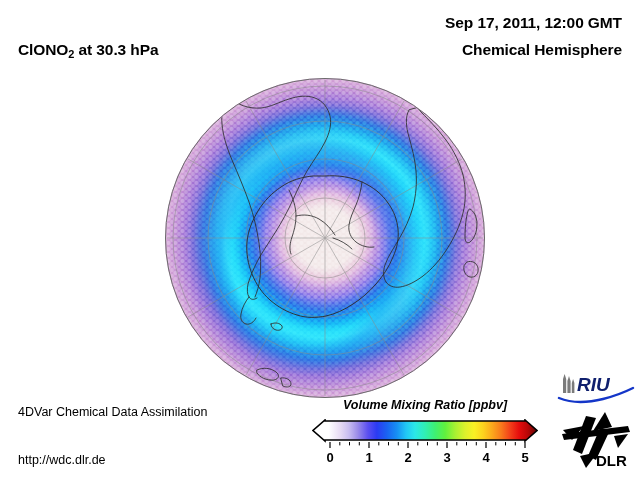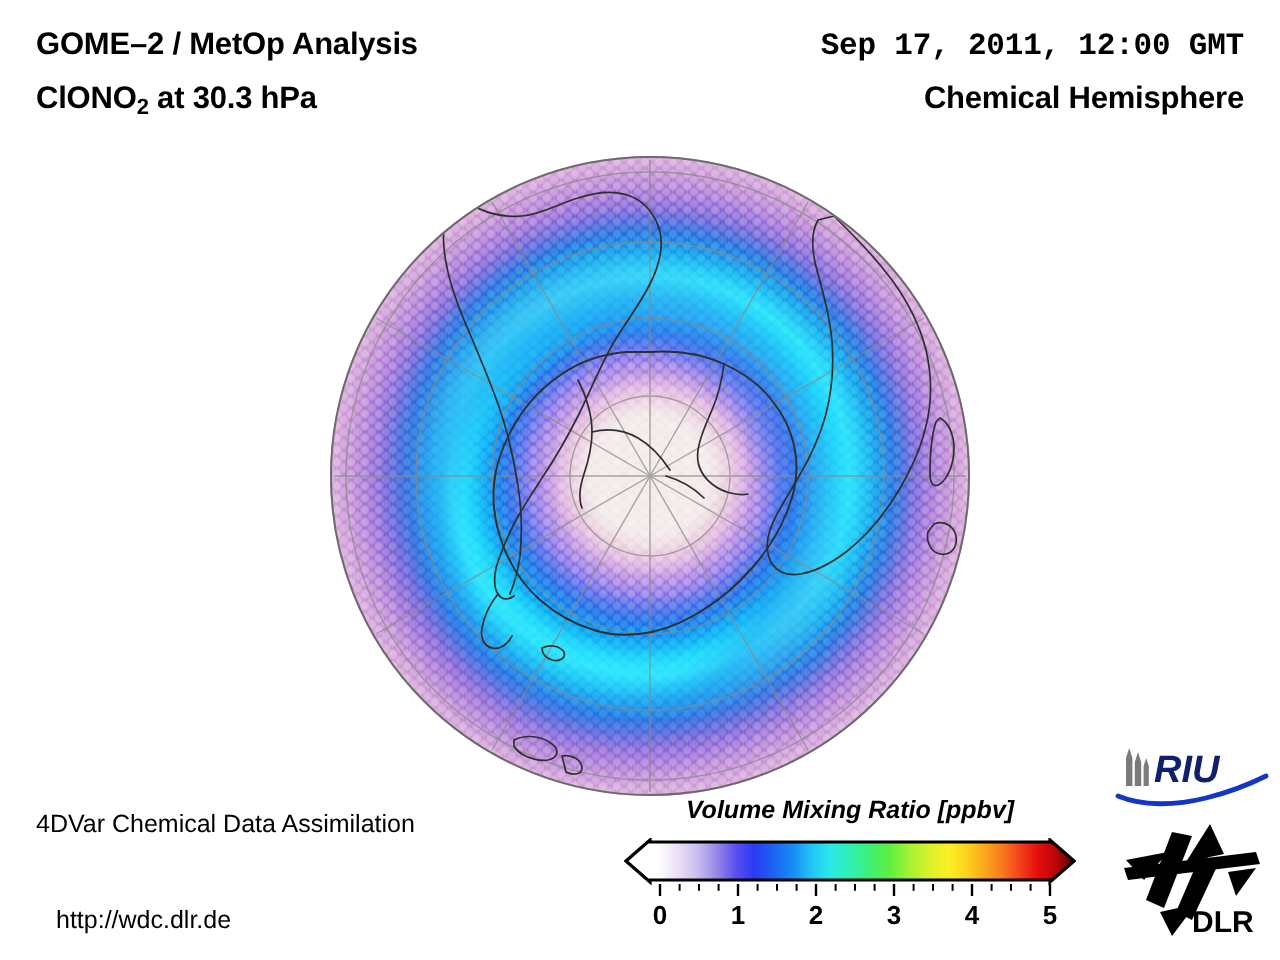--- a/index.html
+++ b/index.html
@@ -8,21 +8,21 @@
     font-family:"Liberation Sans",sans-serif;
     position:relative;overflow:hidden;
     -webkit-font-smoothing:antialiased;
   }
   .fig{position:absolute;left:0;top:0;width:640px;height:480px;}
 
   
   .hdr{position:absolute;font-weight:bold;color:#000;font-size:15.5px;letter-spacing:-0.1px;white-space:nowrap;}
   #title-line1{left:18px;top:14px;}
   #title-line2{left:18px;top:41px;}
-  #date-line{right:18px;top:14px;text-align:right;font-family:Liberation Mono, monospace;}
+  #date-line{right:18px;top:14px;text-align:right;}
   #hemisphere-line{right:18px;top:41px;text-align:right;}
   .sub{font-size:11px;vertical-align:-3px;}
 
   
   #globe-panel{position:absolute;left:165px;top:78px;width:320px;height:320px;}
   #globe-disc{
     position:absolute;inset:0;border-radius:50%;
     overflow:hidden;
     background:
       radial-gradient(circle at 50% 50%,
@@ -87,21 +87,21 @@
   #globe-outline{
     position:absolute;inset:0;border-radius:50%;
     border:1px solid #6b6b6b;box-sizing:border-box;pointer-events:none;
   }
   #graticule,#coastlines{position:absolute;inset:0;pointer-events:none;}
 
   
   .foot{position:absolute;left:18px;font-weight:normal;color:#000;font-size:12.5px;white-space:nowrap;}
   #foot-line1{top:405px;}
   #foot-line2{top:429px;}
-  #foot-line3{top:453px;margin-left:10px;}
+  #foot-line3{top:453px;}
 
   
   #colorbar-block{position:absolute;left:300px;top:398px;width:250px;height:78px;}
   #colorbar-title{
     position:absolute;left:0;top:0;width:250px;text-align:center;
     font-weight:bold;font-size:12.5px;color:#000;white-space:nowrap;font-style:italic;
   }
   #colorbar-wrap{position:absolute;left:12px;top:21px;width:226px;height:24px;}
   #colorbar-tick-row{position:absolute;left:12px;top:44px;width:226px;height:10px;}
   #colorbar-labels{position:absolute;left:12px;top:52px;width:226px;height:20px;}
@@ -112,21 +112,20 @@
 
   
   #riu-logo{position:absolute;left:557px;top:371px;width:78px;height:34px;}
   #dlr-logo{position:absolute;left:560px;top:410px;width:72px;height:60px;}
 </style>
 </head>
 <body>
 
 <div class="fig">
 
-  <div class="hdr" id="title-line1">GOME–2 / MetOp Analysis</div>
 
   <div class="hdr" id="title-line2"><span>ClONO</span><span class="sub">2</span><span> at 30.3 hPa</span></div>
 
   <div class="hdr" id="date-line">Sep 17, 2011, 12:00 GMT</div>
   <div class="hdr" id="hemisphere-line">Chemical Hemisphere</div>
 
   <div id="globe-panel">
     <div id="globe-disc">
       <div id="globe-cells"></div>
       <div id="globe-cells2"></div>

